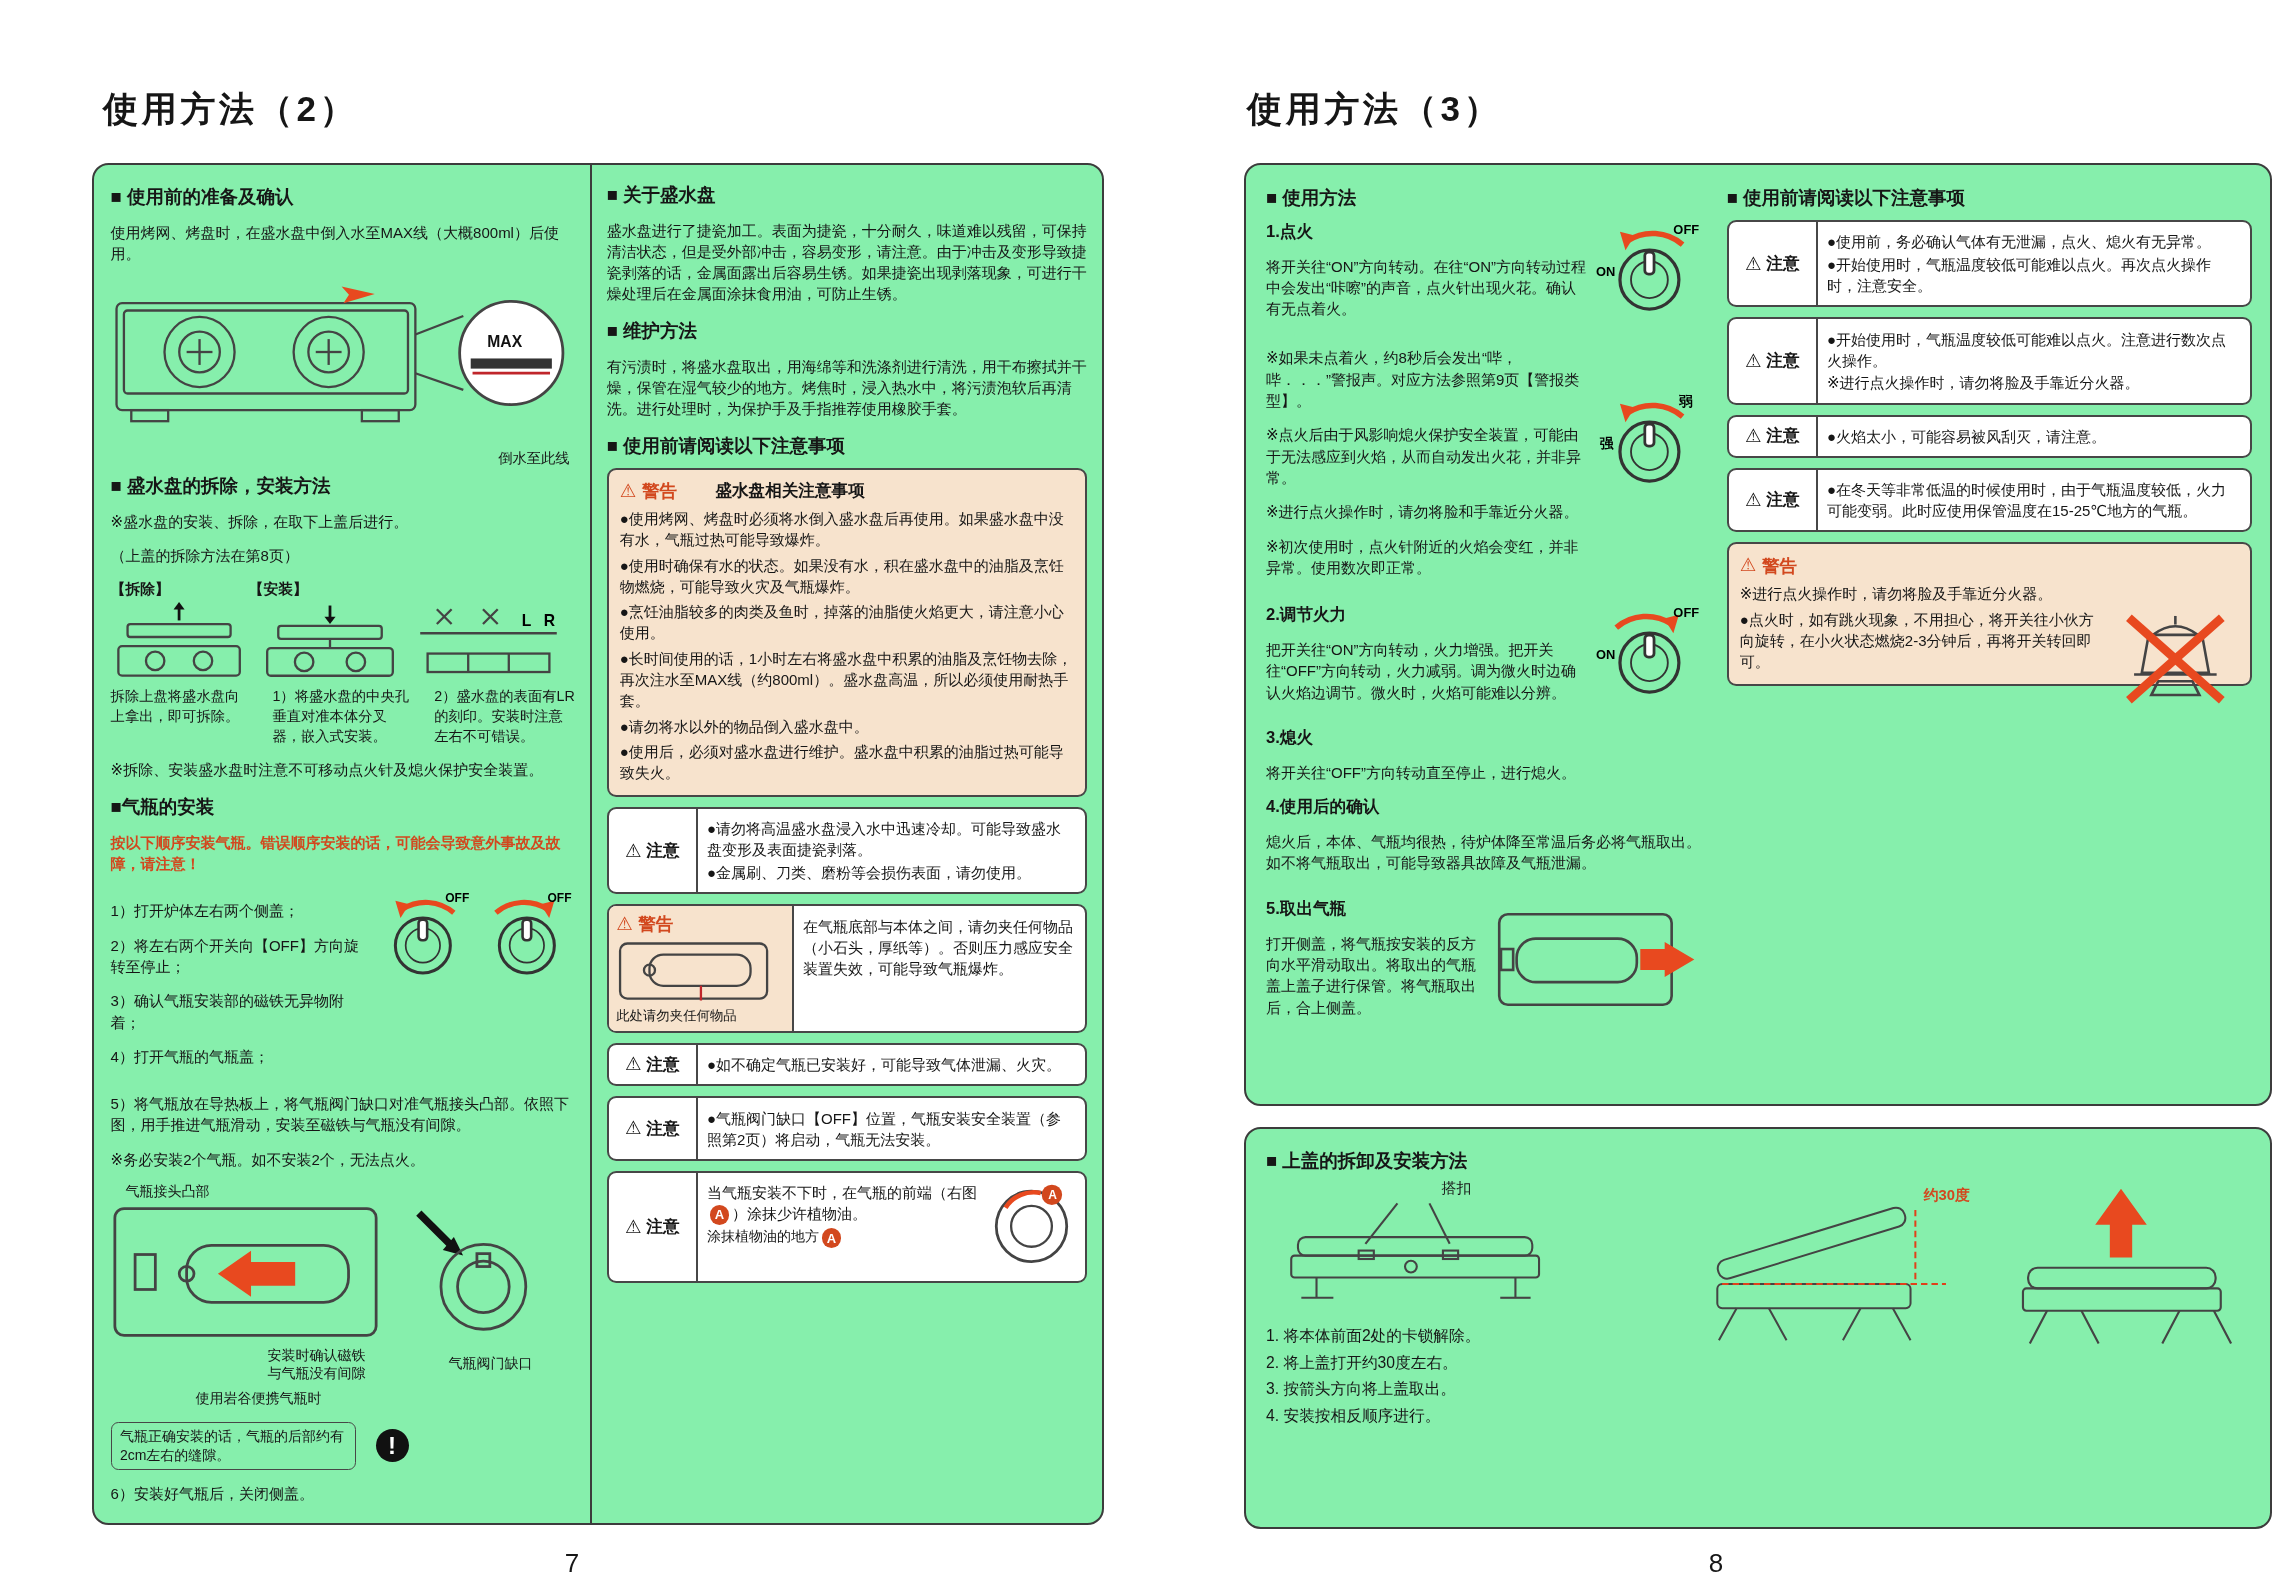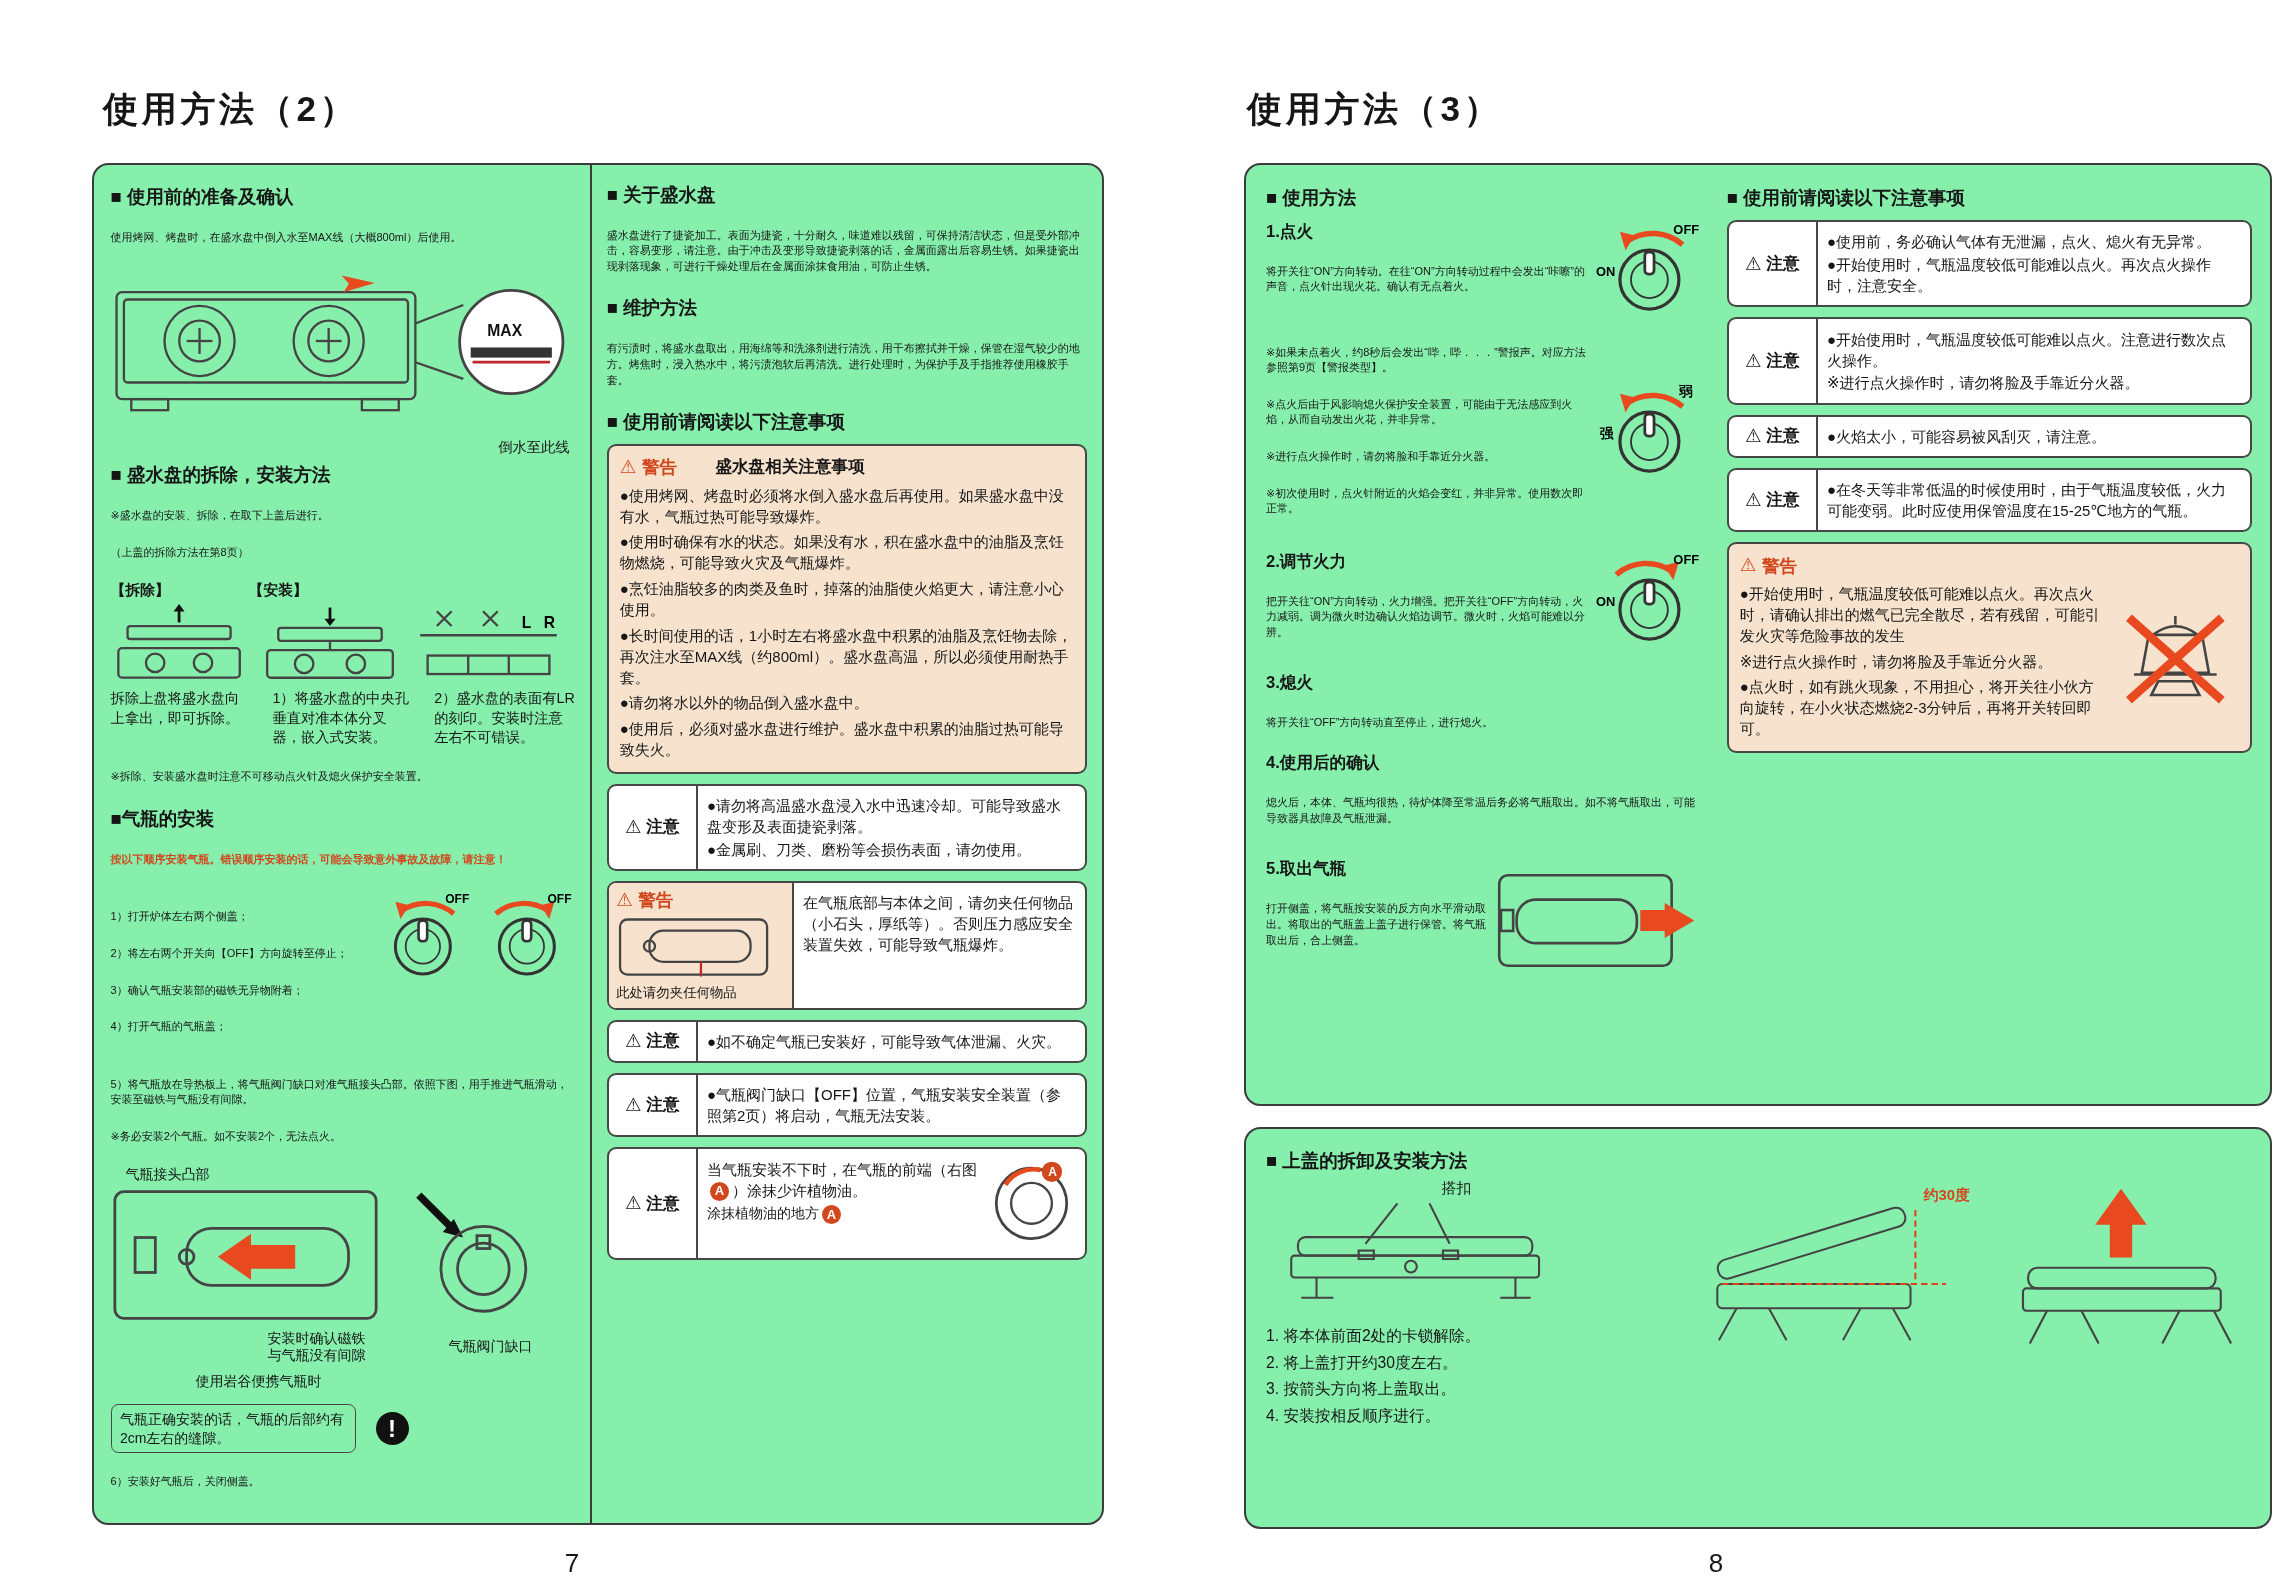--- a/index.html
+++ b/index.html
@@ -13,21 +13,21 @@
   .pnum{position:absolute;bottom:20px;left:0;width:100%;text-align:center;font-size:26px}
   .mbox{position:absolute;border:2.8px solid #3c3c3c;border-radius:16.6px;background:#86efac;overflow:hidden}
   #box7{left:92px;top:155px;width:1012px;height:1362px;display:flex}
   #box8t{left:100px;top:155px;width:1028px;height:943px;display:flex}
   #box8b{left:100px;top:1119px;width:1028px;height:402px;padding:13px 20px}
   .c7a{width:498px;padding:13px 13px 7.4px 16.6px;border-right:2.3px solid #3c3c3c}
   .c7b{flex:1;padding:11px 14.8px 7.4px 14.8px}
   .c8a{width:466px;padding:14.8px 9.2px 9.2px 20px}
   .c8b{flex:1;padding:14.8px 18.5px 9.2px 14.8px}
   h3.sec{font-size:18.5px;margin:5.5px 0 6.5px;font-weight:bold}
-  p.t{font-size:11px;line-height:1.42;margin:21px 0}
+  p.t{font-size:15px;line-height:1.42;margin:13px 0}
   p.small{font-size:14.3px;line-height:1.38}
   .red{color:#d2481e}
   .pre{white-space:pre-line}
   .figcap{font-size:14.3px;text-align:right;margin:-5.5px 7.4px 3.7px 0}
   .figrow{display:flex;align-items:flex-end;gap:7.4px;margin:1.8px 0}
   .lablerow{display:flex;font-size:14.8px;font-weight:bold;margin-top:5.5px}
   .lablerow span:first-child{width:138px}
   .threecol{display:flex;gap:19px;margin:1.8px 0 3.7px}
   .threecol p{flex:1}
   .steprow{display:flex;gap:3.7px;margin:1.8px 0}
@@ -455,21 +455,20 @@
               <path d="M45 58 h62 l8 44 h-78 z"></path>
               <path d="M50 58 q26 -20 52 0"></path>
               <line x1="76" y1="36" x2="76" y2="46"></line>
               <line x1="28" y1="104" x2="124" y2="104"></line>
               <path d="M56 112 h40 l8 16 h-56 z"></path>
             </g>
             <line x1="22" y1="38" x2="130" y2="134" stroke="#e8491f" stroke-width="10"></line>
             <line x1="130" y1="38" x2="22" y2="134" stroke="#e8491f" stroke-width="10"></line>
           </svg>
         </div>
-        <p>●开始使用时，气瓶温度较低可能难以点火。再次点火时，请确认排出的燃气已完全散尽，若有残留，可能引发火灾等危险事故的发生</p>
         <p>※进行点火操作时，请勿将脸及手靠近分火器。</p>
         <p>●点火时，如有跳火现象，不用担心，将开关往小伙方向旋转，在小火状态燃烧2-3分钟后，再将开关转回即可。</p>
       </div>
     </div>
   </div>
 
   <div class="mbox" id="box8b">
     <h3 class="sec">■ 上盖的拆卸及安装方法</h3>
     <div class="bcols">
       <div class="bleft">

